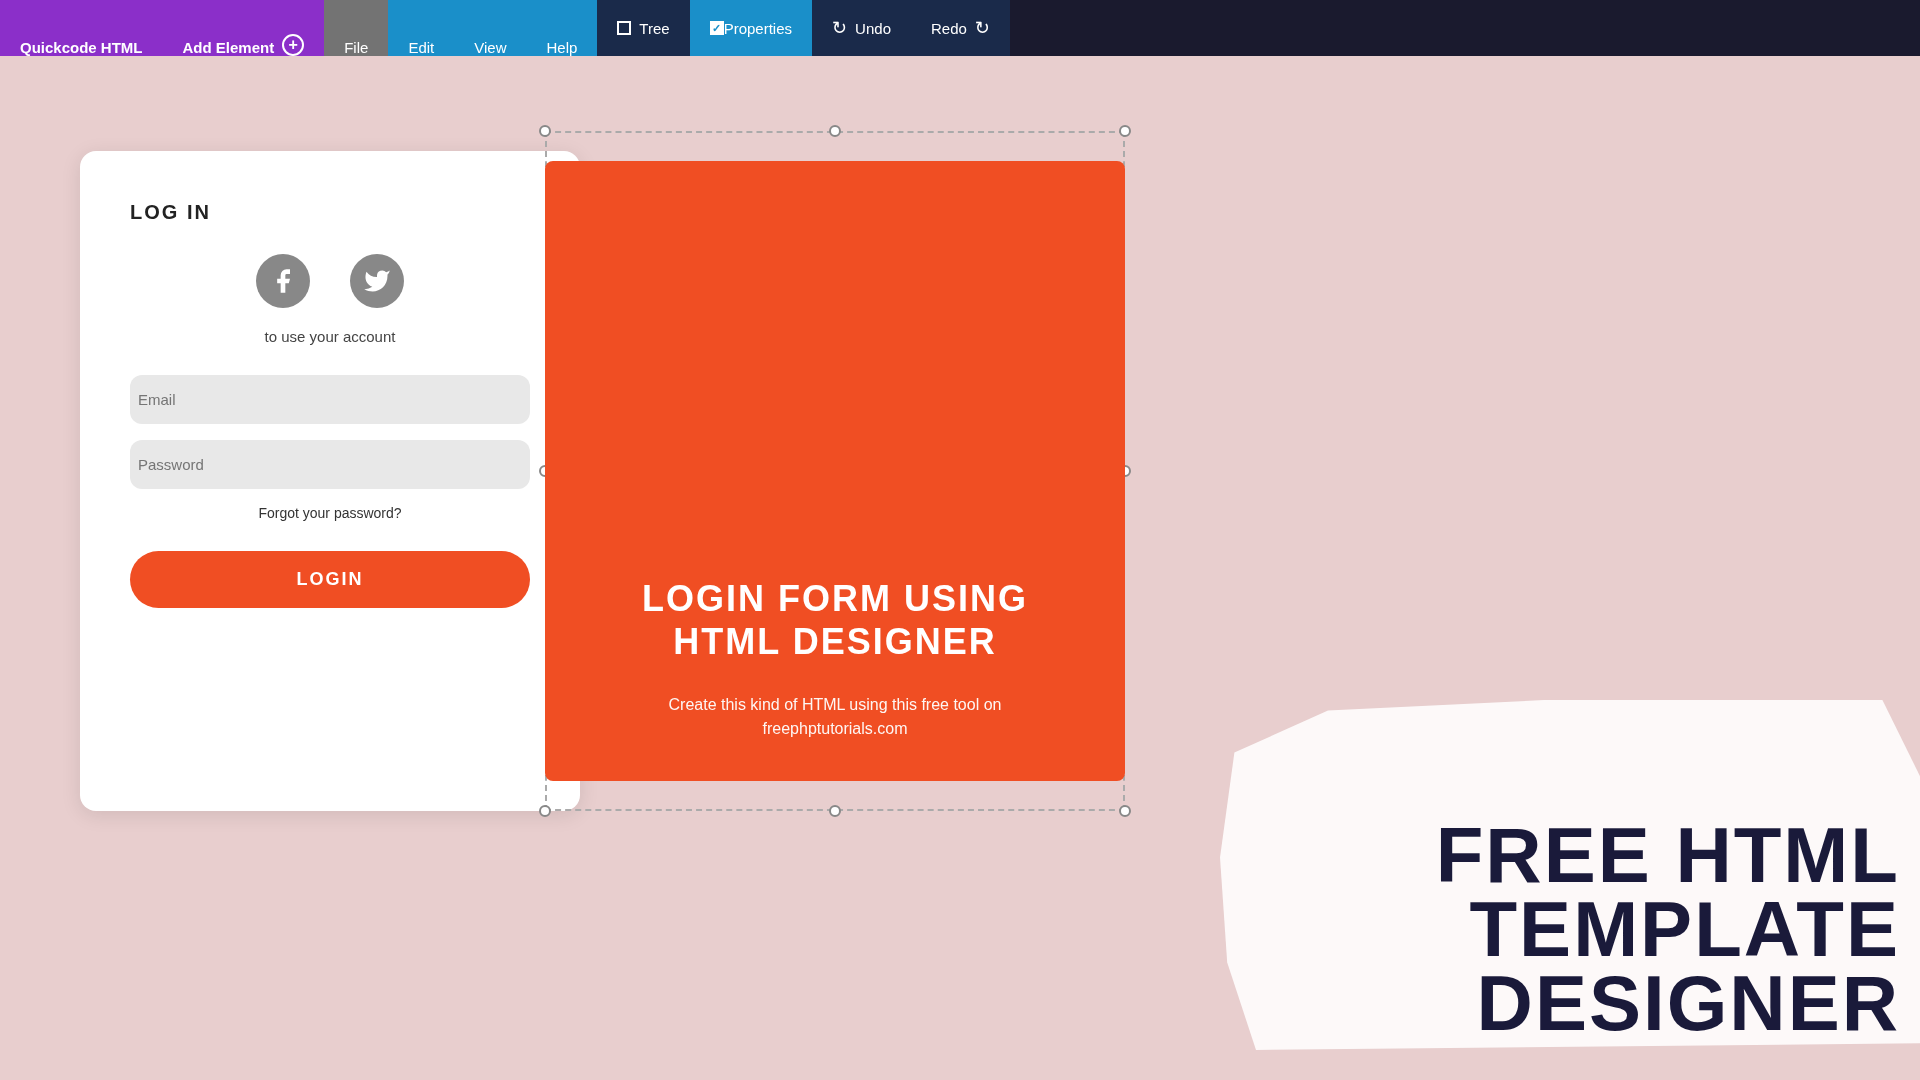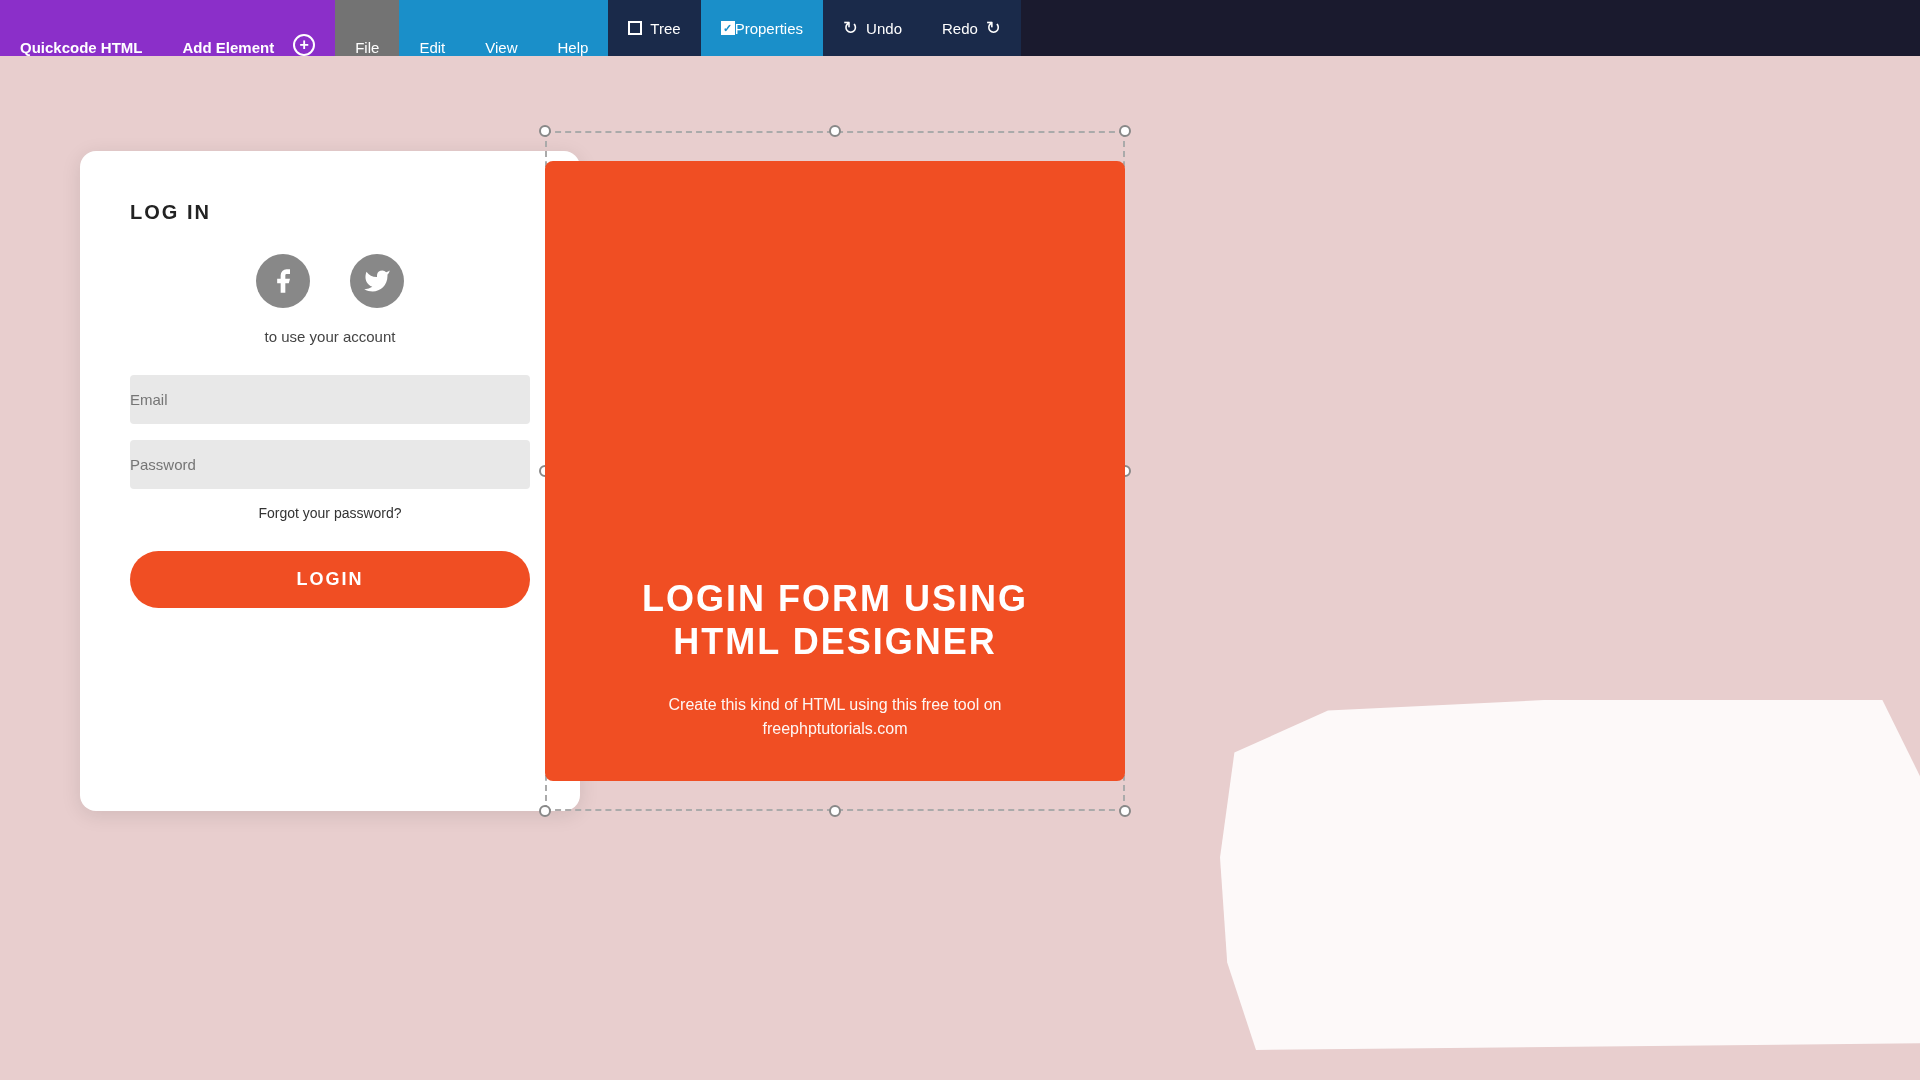--- a/index.html
+++ b/index.html
@@ -34,21 +34,20 @@
       border: none;
       background: transparent;
     }
     .toolbar-btn.quickcode {
       background: #8b2fc9;
       font-weight: bold;
     }
     .toolbar-btn.add-element {
       background: #8b2fc9;
       font-weight: bold;
-      gap: 11px;
     }
     .toolbar-btn.add-element .plus-icon {
       display: inline-flex;
       align-items: center;
       justify-content: center;
       width: 22px;
       height: 22px;
       border: 2px solid #fff;
       border-radius: 50%;
       margin-left: 8px;
@@ -169,22 +168,22 @@
     .social-text {
       text-align: center;
       font-size: 15px;
       color: #444;
       margin-bottom: 30px;
     }
     .login-input {
       width: 100%;
       background: #e8e8e8;
       border: none;
-      border-radius: 4px;
-      padding: 16px 0;
+      border-radius: 12px;
+      padding: 16px 8px;
       font-size: 15px;
       color: #888;
       margin-bottom: 16px;
       outline: none;
     }
     .forgot-link {
       text-align: center;
       font-size: 14px;
       color: #333;
       margin-bottom: 30px;
@@ -373,14 +372,26 @@
       100% 98%,
       100% 60%,
       98% 25%,
       92% 0%,
       45% 0%,
       15% 3%
     );
     z-index: 1;
   "></div>
 
+  <div style="
+    position: absolute;
+    bottom: 40px;
+    right: 20px;
+    text-align: right;
+    z-index: 2;
+    line-height: 1.0;
+  ">
+    <span style="display:block; font-size:78px; font-weight:900; color:#1a1a3a; font-family:'Arial Black',Arial,sans-serif; text-transform:uppercase; letter-spacing:2px; line-height:0.95;">FREE HTML</span>
+    <span style="display:block; font-size:78px; font-weight:900; color:#1a1a3a; font-family:'Arial Black',Arial,sans-serif; text-transform:uppercase; letter-spacing:2px; line-height:0.95;">TEMPLATE</span>
+    <span style="display:block; font-size:78px; font-weight:900; color:#1a1a3a; font-family:'Arial Black',Arial,sans-serif; text-transform:uppercase; letter-spacing:2px; line-height:0.95;">DESIGNER</span>
+  </div>
 
 </div>
 
 </body></html>

